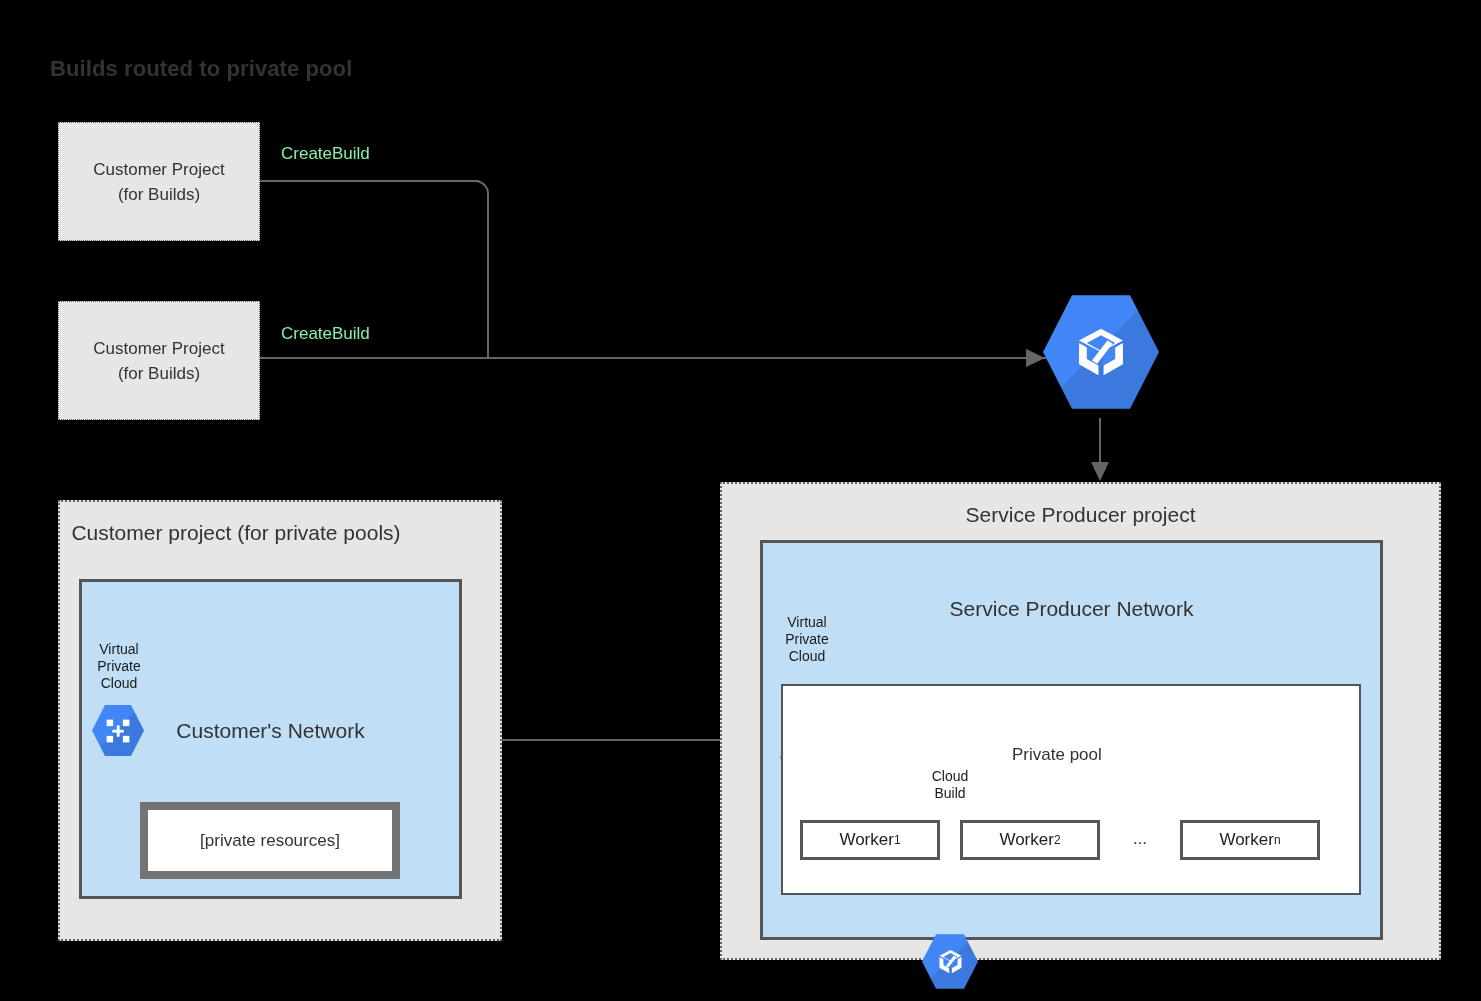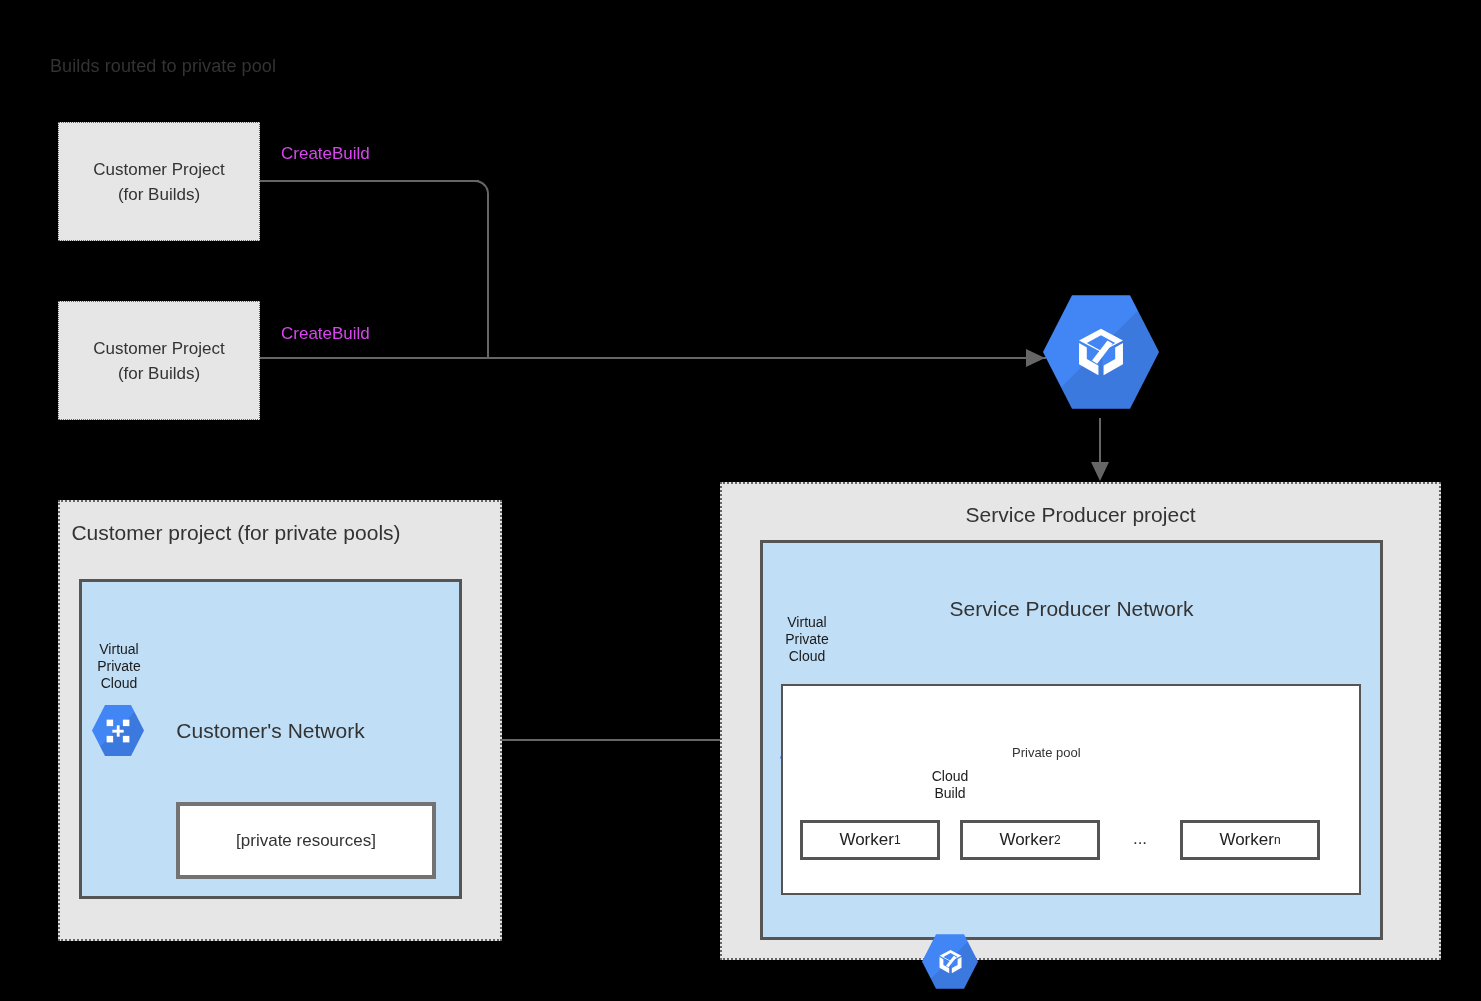--- a/index.html
+++ b/index.html
@@ -5,36 +5,36 @@
   html,body{margin:0;padding:0;background:#000;}
   body{
     width:1481px;height:1001px;position:relative;overflow:hidden;
     font-family:"Liberation Sans","DejaVu Sans",sans-serif;
     -webkit-font-smoothing:antialiased;
   }
   .abs{position:absolute;box-sizing:border-box;}
 
   
   #diagram-title{
-    left:50px;top:56px;font-size:18px;font-weight:normal;color:#333333;
+    left:50px;top:56px;font-size:22px;font-weight:bold;color:#333333;
     letter-spacing:.1px;white-space:nowrap;
   }
 
   
   .build-box{
     width:202px;height:119px;background:#E6E6E6;
     border:1px dotted #666666;
     display:flex;align-items:center;justify-content:center;
     color:#333333;font-size:17px;line-height:25px;text-align:center;
   }
   #build-box-1{left:58px;top:122px;}
   #build-box-2{left:58px;top:301px;}
 
   .createbuild-label{
-    color:#d946ef;font-size:17px;white-space:nowrap;
+    color:#86efac;font-size:17px;white-space:nowrap;
   }
   #createbuild-label-1{left:281px;top:144px;}
   #createbuild-label-2{left:281px;top:324px;}
 
   
   .ln{background:#666666;}
   
   #conn-top-h{left:260px;top:180px;width:219px;height:2px;}
   #conn-elbow{
     left:473px;top:180px;width:16px;height:16px;
@@ -117,31 +117,31 @@
 
   .network-title{
     color:#333333;font-size:21px;text-align:center;white-space:nowrap;
   }
   #customer-network-title{left:79px;top:719px;width:383px;}
   #producer-network-title{left:840px;top:597px;width:463px;}
 
   
   #private-resources-box{
     left:140px;top:802px;width:260px;height:77px;
-    background:#FFFFFF;border:4px solid #737373;
+    background:#FFFFFF;border:8px solid #737373;
     display:flex;align-items:center;justify-content:center;
-    color:#333333;font-size:17px;white-space:nowrap;margin-left:36px;
+    color:#333333;font-size:17px;white-space:nowrap;
   }
 
   #private-pool-box{
     left:781px;top:684px;width:580px;height:211px;
     background:#FFFFFF;border:2px solid #555555;
   }
   #private-pool-title{
-    left:1012px;top:745px;color:#333333;font-size:13px;white-space:nowrap;
+    left:1012px;top:745px;color:#333333;font-size:17px;white-space:nowrap;
   }
 
   .worker-box{
     height:40px;background:#FFFFFF;border:3px solid #555555;
     display:flex;align-items:center;justify-content:center;
     color:#222222;font-size:17px;white-space:nowrap;
   }
   #worker-box-0{left:800px;top:820px;width:140px;}
   #worker-box-1{left:960px;top:820px;width:140px;}
   #worker-box-2{left:1180px;top:820px;width:140px;}

